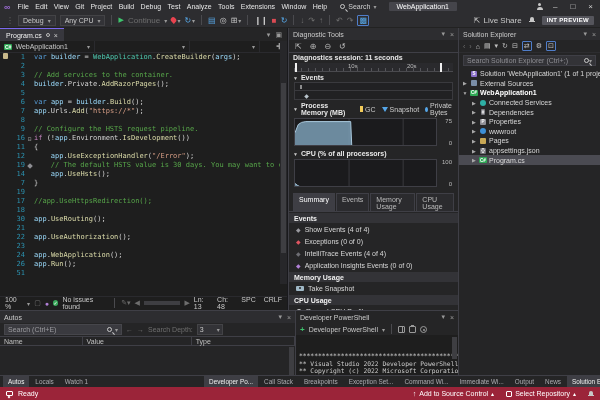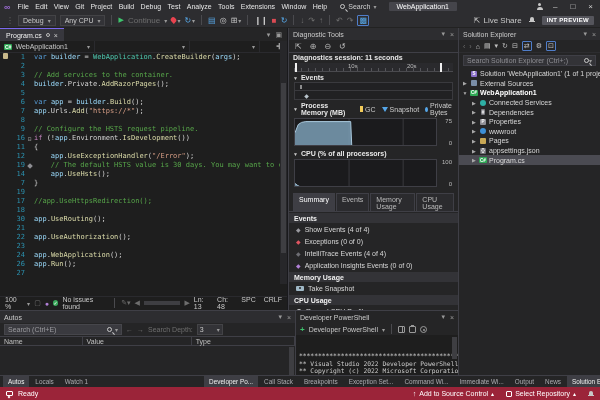--- a/index.html
+++ b/index.html
@@ -287,21 +287,21 @@
       <div class="cl"><span class="gmargin"></span><span class="lnum">7</span><span class="lmark"></span><span class="ctext"><span class="tok-p">}</span></span></div>
       <div class="cl"><span class="gmargin"></span><span class="lnum">19</span><span class="lmark"></span><span class="ctext"></span></div>
       <div class="cl"><span class="gmargin"></span><span class="lnum">17</span><span class="lmark"></span><span class="ctext"><span class="tok-x">//app.UseHttpsRedirection();</span></span></div>
       <div class="cl"><span class="gmargin"></span><span class="lnum">18</span><span class="lmark"></span></div>
       <div class="cl"><span class="gmargin"></span><span class="lnum">30</span><span class="lmark"></span><span class="ctext"><span class="tok-v">app</span><span class="tok-p">.</span><span class="tok-m">UseRouting</span><span class="tok-p">();</span></span></div>
       <div class="cl"><span class="gmargin"></span><span class="lnum">21</span><span class="lmark"></span><span class="ctext"></span></div>
       <div class="cl"><span class="gmargin"></span><span class="lnum">22</span><span class="lmark"></span><span class="ctext"><span class="tok-v">app</span><span class="tok-p">.</span><span class="tok-m">UseAuthorization</span><span class="tok-p">();</span></span></div>
       <div class="cl"><span class="gmargin"></span><span class="lnum">23</span><span class="lmark"></span><span class="ctext"></span></div>
       <div class="cl"><span class="gmargin"></span><span class="lnum">24</span><span class="lmark"></span><span class="ctext"><span class="tok-v">app</span><span class="tok-p">.</span><span class="tok-m">WebApplication</span><span class="tok-p">();</span></span></div>
       <div class="cl"><span class="gmargin"></span><span class="lnum">26</span><span class="lmark"></span><span class="ctext"><span class="tok-v">app</span><span class="tok-p">.</span><span class="tok-m">Run</span><span class="tok-p">();</span></span></div>
-      <div class="cl"><span class="gmargin"></span><span class="lnum">27</span><span class="lmark"></span><span class="ctext"></span></div>
+      <div class="cl"><span class="gmargin"></span><span class="lnum">51</span><span class="lmark"></span><span class="ctext"></span></div>
     </div>
   <div id="vscroll">
       <div class="thumb"></div>
     </div>
   <div id="estatus">
     <span>100 %</span>
       <span class="chev">▾</span>
     <span class="dim">▢</span>
     <span style="color:#B180D7">●</span>
     <span class="okdot">✓</span>

